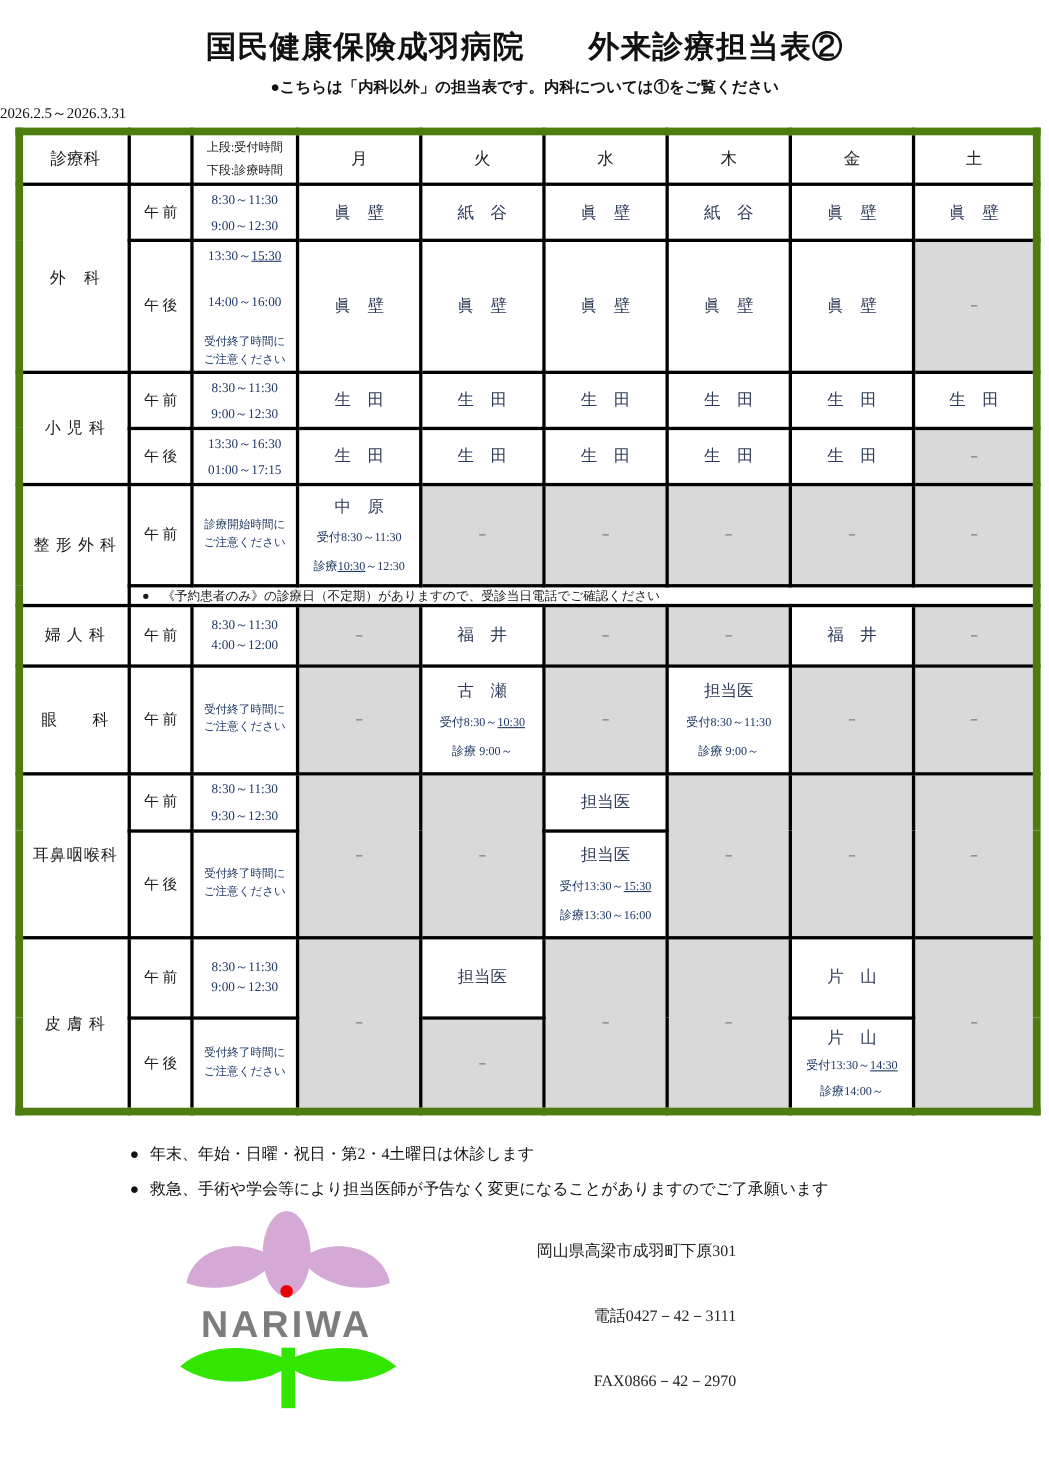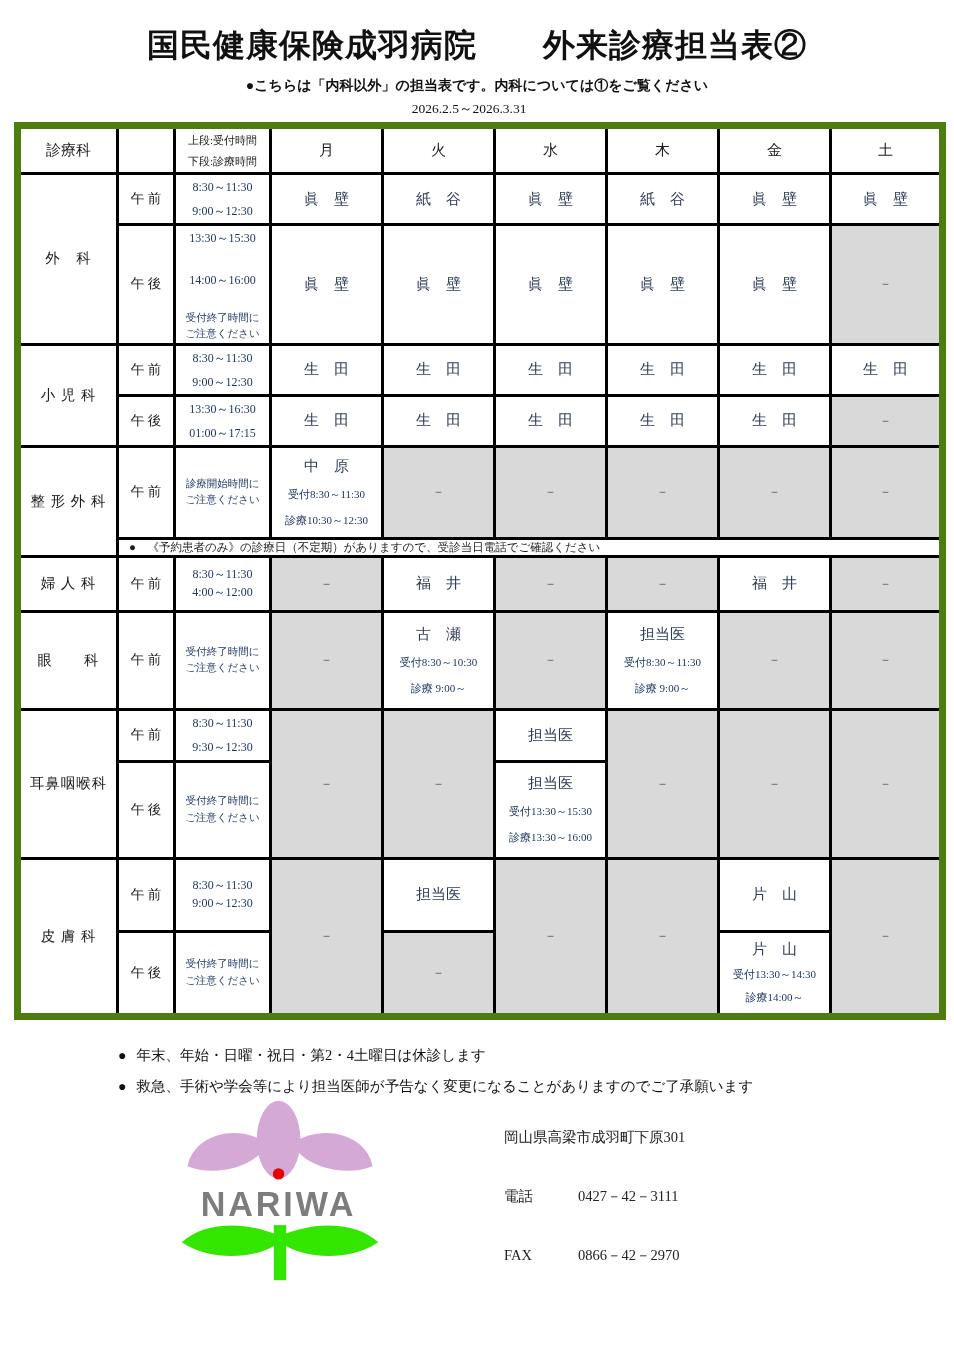--- a/index.html
+++ b/index.html
@@ -2,23 +2,23 @@
 <html><head>
 <meta charset="utf-8">
 <style>
   * { margin:0; padding:0; box-sizing:border-box; }
   html,body { background:#fff; }
   body {
     width:954px; height:1349px; position:relative;
     font-family:"Liberation Serif","DejaVu Serif",serif;
     color:#111;
   }
-  .title { text-align:center; font-size:32px; font-weight:bold; padding-top:24px; letter-spacing:1px; }
+  .title { text-align:center; font-size:28px; font-weight:bold; padding-top:24px; letter-spacing:1px; }
   .subtitle { text-align:center; font-size:14px; font-weight:bold; margin-top:9px; }
-  .daterange { width:938px; text-align:center; font-size:13.5px; margin-top:5px; }
+  .daterange { width:938px; text-align:left; font-size:13.5px; margin-top:5px; }
 
   table.sched {
     margin:4px 0 0 14px; width:925px;
     border-collapse:collapse; table-layout:fixed;
     border:7px solid #4d7c0f;
   }
   table.sched td { border:3px solid #000; text-align:center; vertical-align:middle; overflow:hidden; }
   td.db { border-bottom:3px dotted #000; }
   td.nt { border-top:none; }
 
@@ -30,28 +30,28 @@
   .time .mt { margin-top:18px; }
   .tight { line-height:1.45; }
   .doc  { font-size:15px; color:#2e3b58; }
   .gray { background:#d9d9d9; }
   .dashc { color:#6a5555; font-size:13px; }
   .smallnote { font-size:10.5px; line-height:1.55; color:#1f3864; }
   .noterow { text-align:left !important; font-size:11.5px; color:#1a1a1a; padding-left:10px; }
   .complex { display:flex; flex-direction:column; align-items:center; gap:11px; }
   .docname { font-size:15px; color:#2e3b58; }
   .subtime { font-size:11px; color:#1f3864; }
-  .u { }
+  .u { text-decoration:underline; }
 
   .notes { margin:26px 0 0 118px; }
   .notes .nline { font-size:14.5px; margin-bottom:12px; color:#111; }
   .notes .b { margin-right:10px; font-size:14px; }
 
-  .logo-wrap { position:absolute; left:178px; top:1098px; }
-  .addr { position:absolute; left:504px; top:1128px; font-size:14.5px; color:#222; }
+  .logo-wrap { position:absolute; left:160px; top:1098px; }
+  .addr { position:absolute; left:488px; top:1128px; font-size:14.5px; color:#222;text-align:right; }
   .addr .row { margin-top:40px; }
   .addr .lbl { display:inline-block; width:74px; }
 </style>
 </head>
 <body>
 
 <div class="title">国民健康保険成羽病院　　外来診療担当表②</div>
 <div class="subtitle">●こちらは「内科以外」の担当表です。内科については①をご覧ください</div>
 <div class="daterange">2026.2.5～2026.3.31</div>
 

